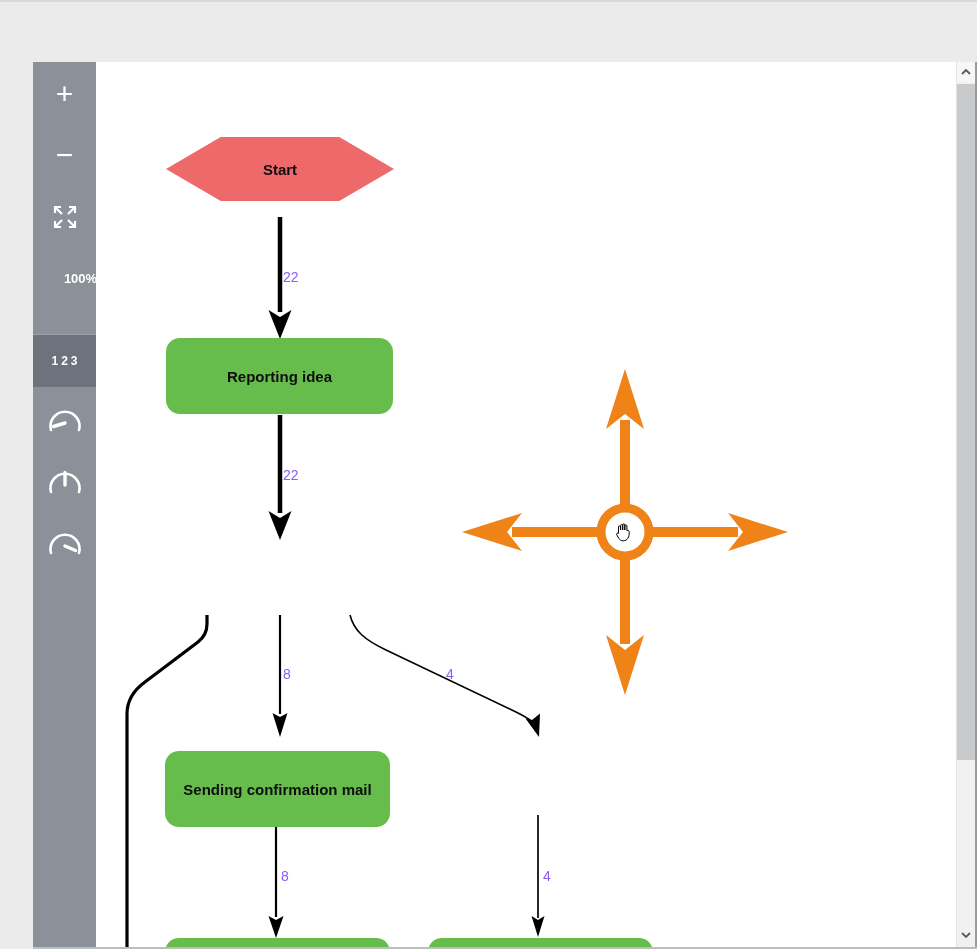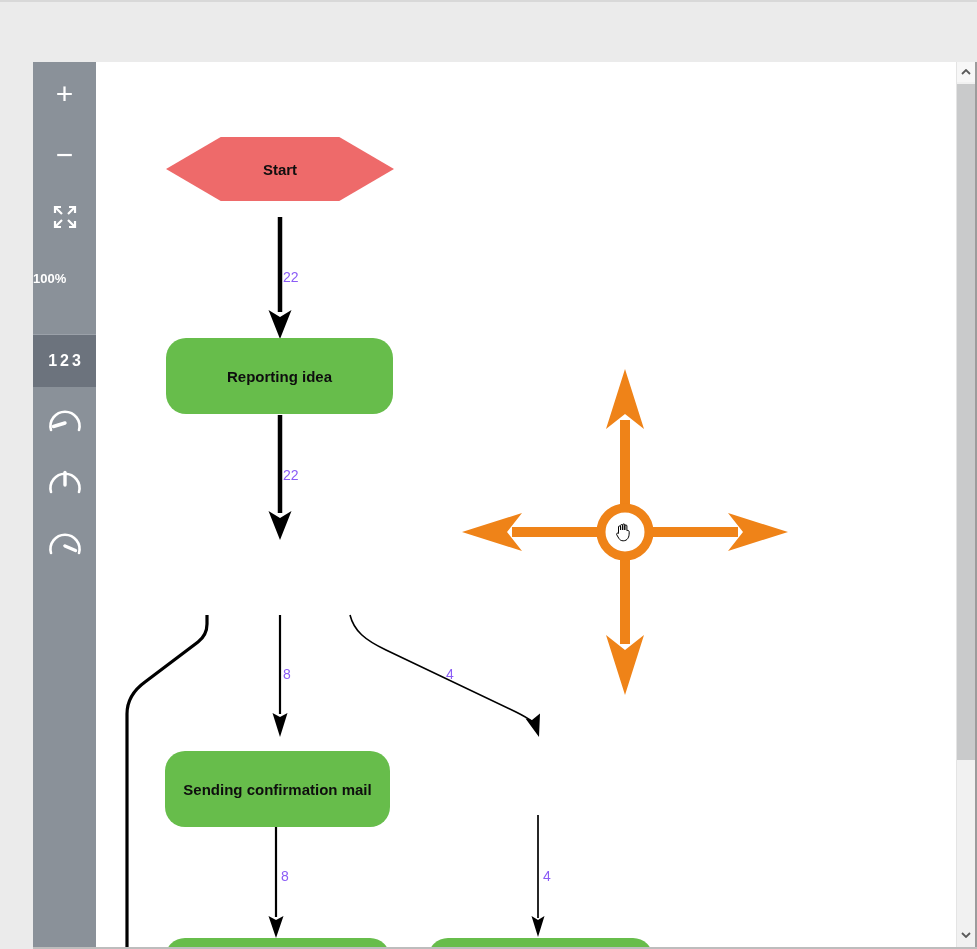--- a/index.html
+++ b/index.html
@@ -20,42 +20,42 @@
     position:absolute; left:0; top:0; width:63px; height:100%;
     background:#8A9199;
   }
   .side-btn {
     position:absolute; left:0; width:63px; height:44px;
     display:flex; align-items:center; justify-content:center;
     background:transparent; border:none; color:#fff; cursor:pointer;
   }
   .side-btn.glyph { font-size:30px; font-weight:400; line-height:1; }
   .zoom-level {
-    position:absolute; left:0; width:63px; text-align:left;
+    position:absolute; left:16px; width:63px; text-align:center;
     color:#fff; font-size:13px; font-weight:700;
   }
   .side-divider {
     position:absolute; left:0; width:63px; height:0;
     border-top:1px solid #9BA1A9;
   }
   .freq-btn {
     position:absolute; left:0; width:63px; height:52px;
     background:#6C737D; border:none; color:#fff; cursor:pointer;
     font-family:"Liberation Sans", sans-serif;
-    font-size:16px; font-weight:700; letter-spacing:3px; text-indent:3px;
+    font-size:12px; font-weight:700; letter-spacing:3px; text-indent:3px;
   }
   
   .canvas {
     position:absolute; left:63px; top:0; right:21px; bottom:0;
     background:#fff; overflow:hidden;
   }
   .canvas svg.graph { position:absolute; left:0; top:0; }
   .node {
     position:absolute; display:flex; align-items:center; justify-content:center;
-    border-radius:20px; color:#0E0E0E; font-size:15px; font-weight:700;
+    border-radius:14px; color:#0E0E0E; font-size:15px; font-weight:700;
     text-align:center; cursor:pointer;
   }
   .node--start { border-radius:0;
     clip-path:polygon(0 50%, 24% 0, 76% 0, 100% 50%, 76% 100%, 24% 100%);
   }
   .edge-label {
     position:absolute; color:#8b5cf6; font-size:14px; font-weight:400; line-height:18px;
   }
   
   .scrollbar {

